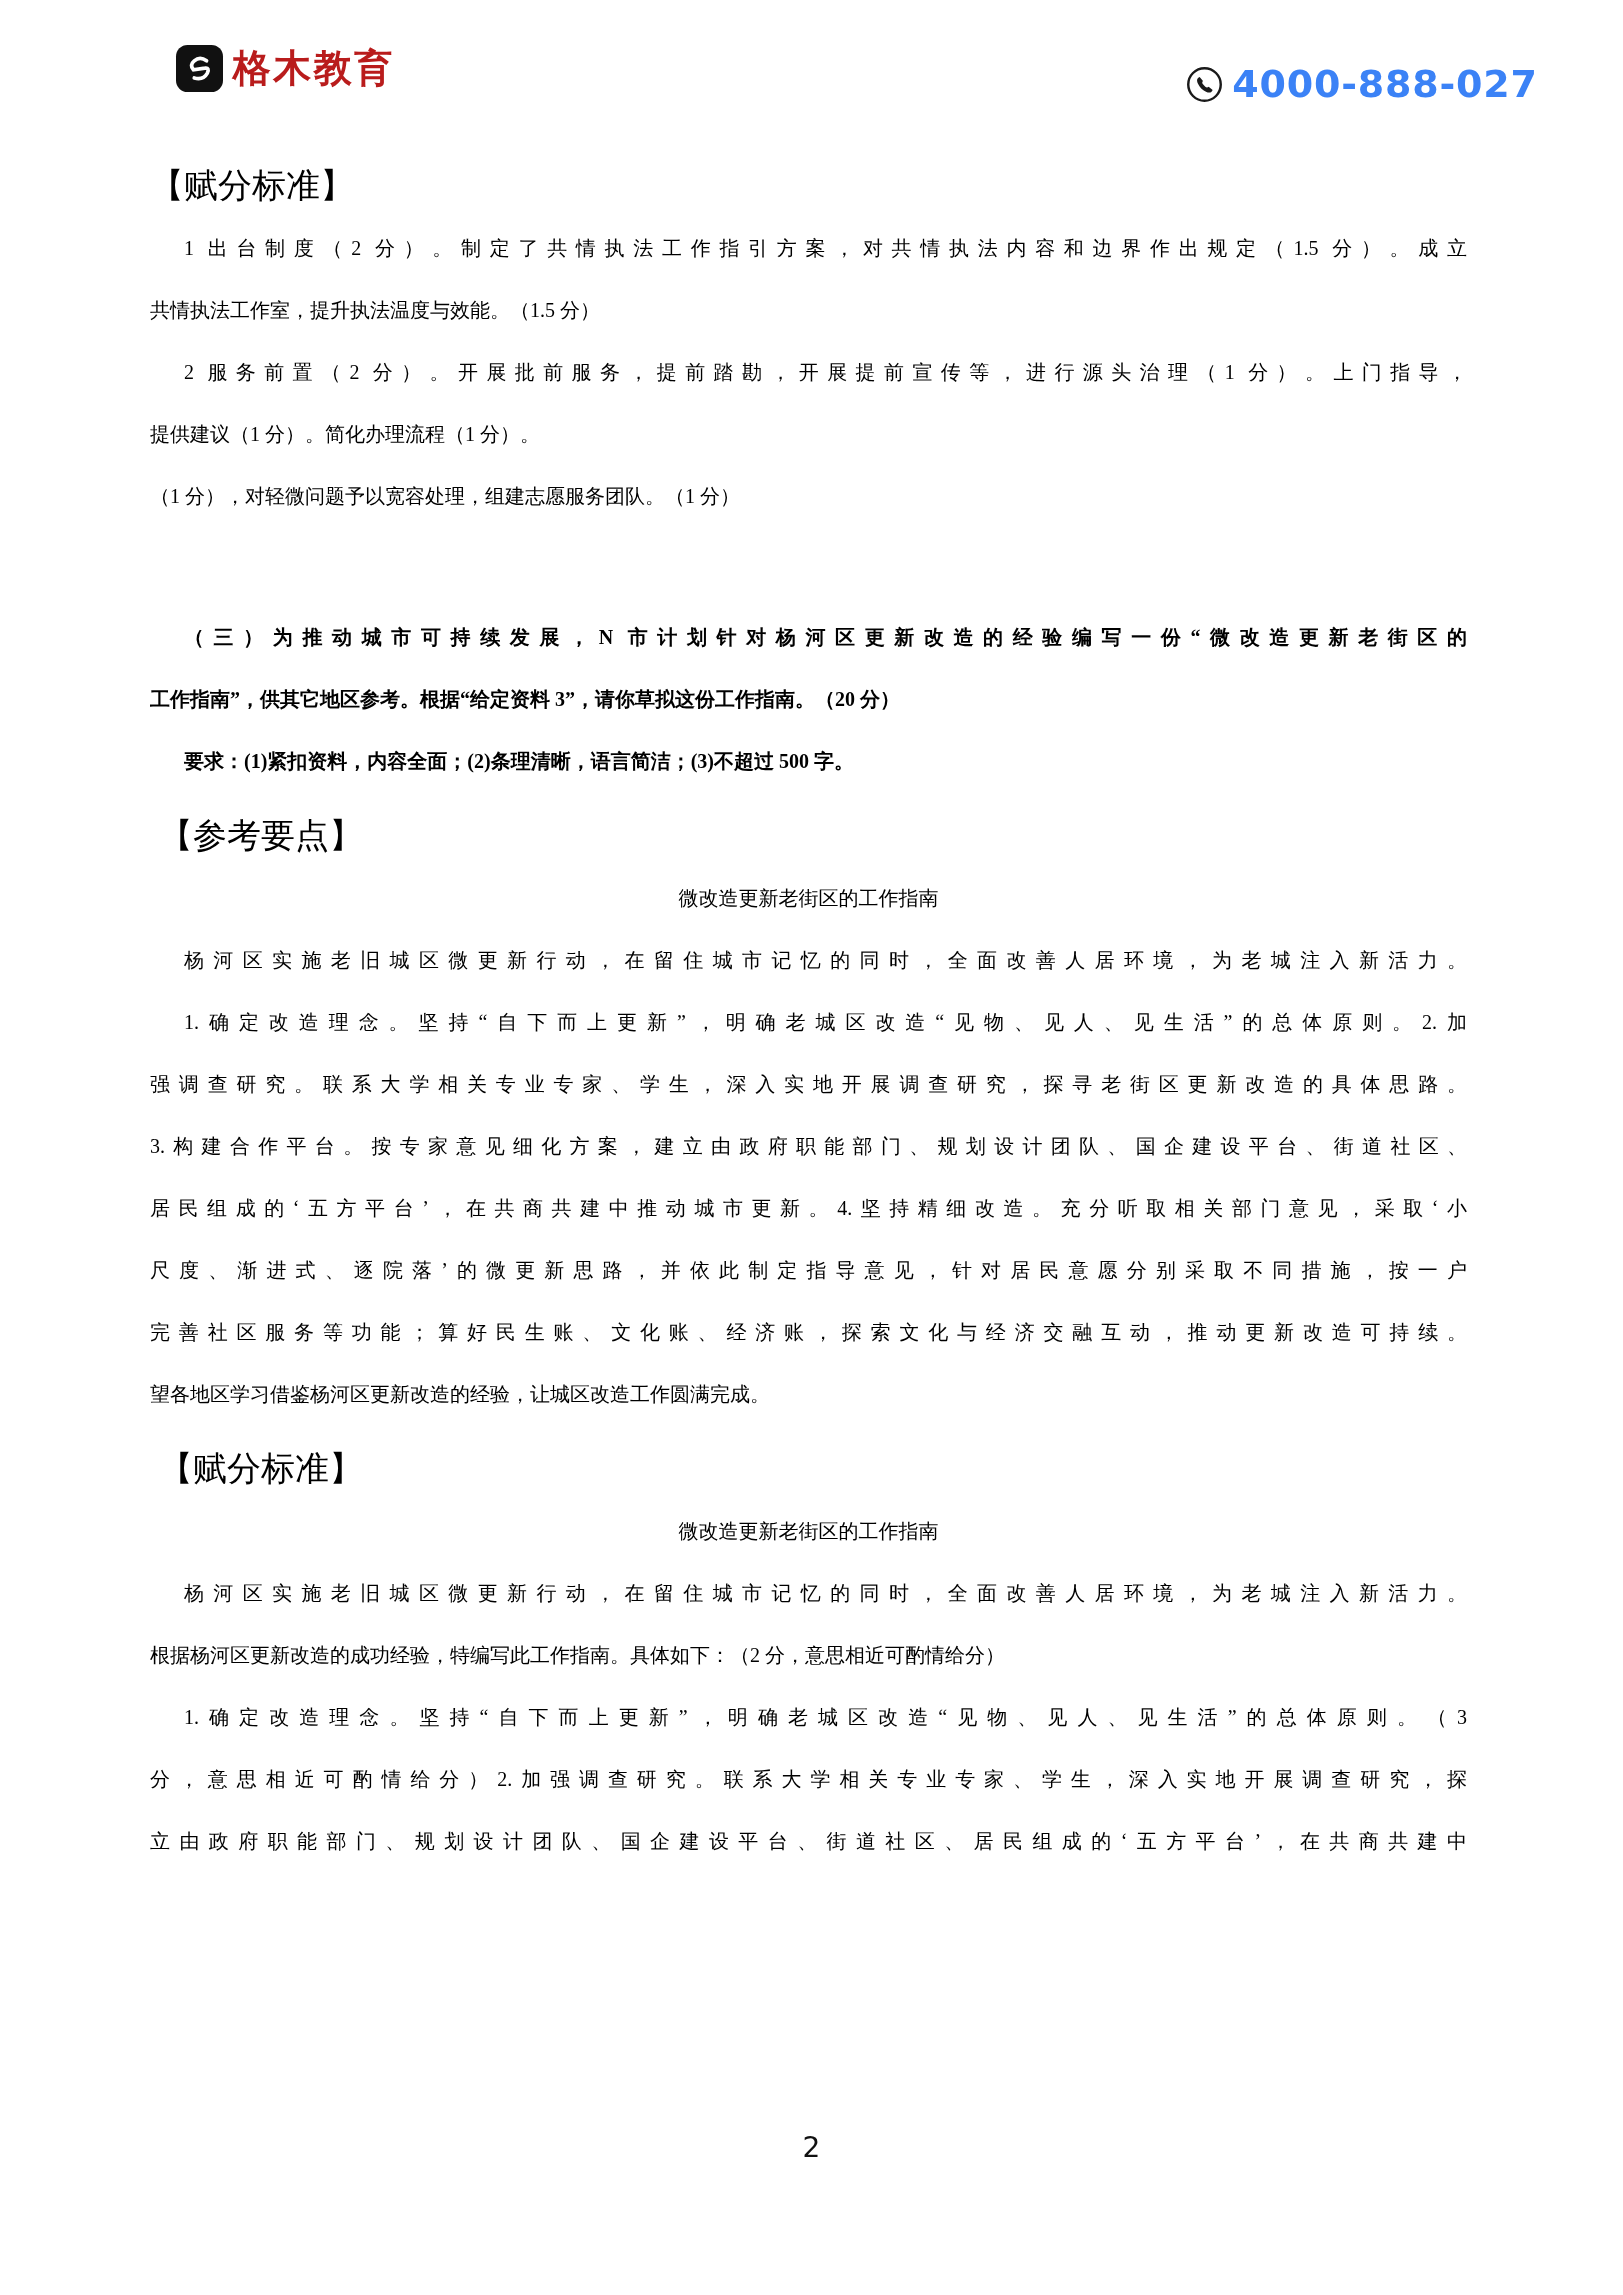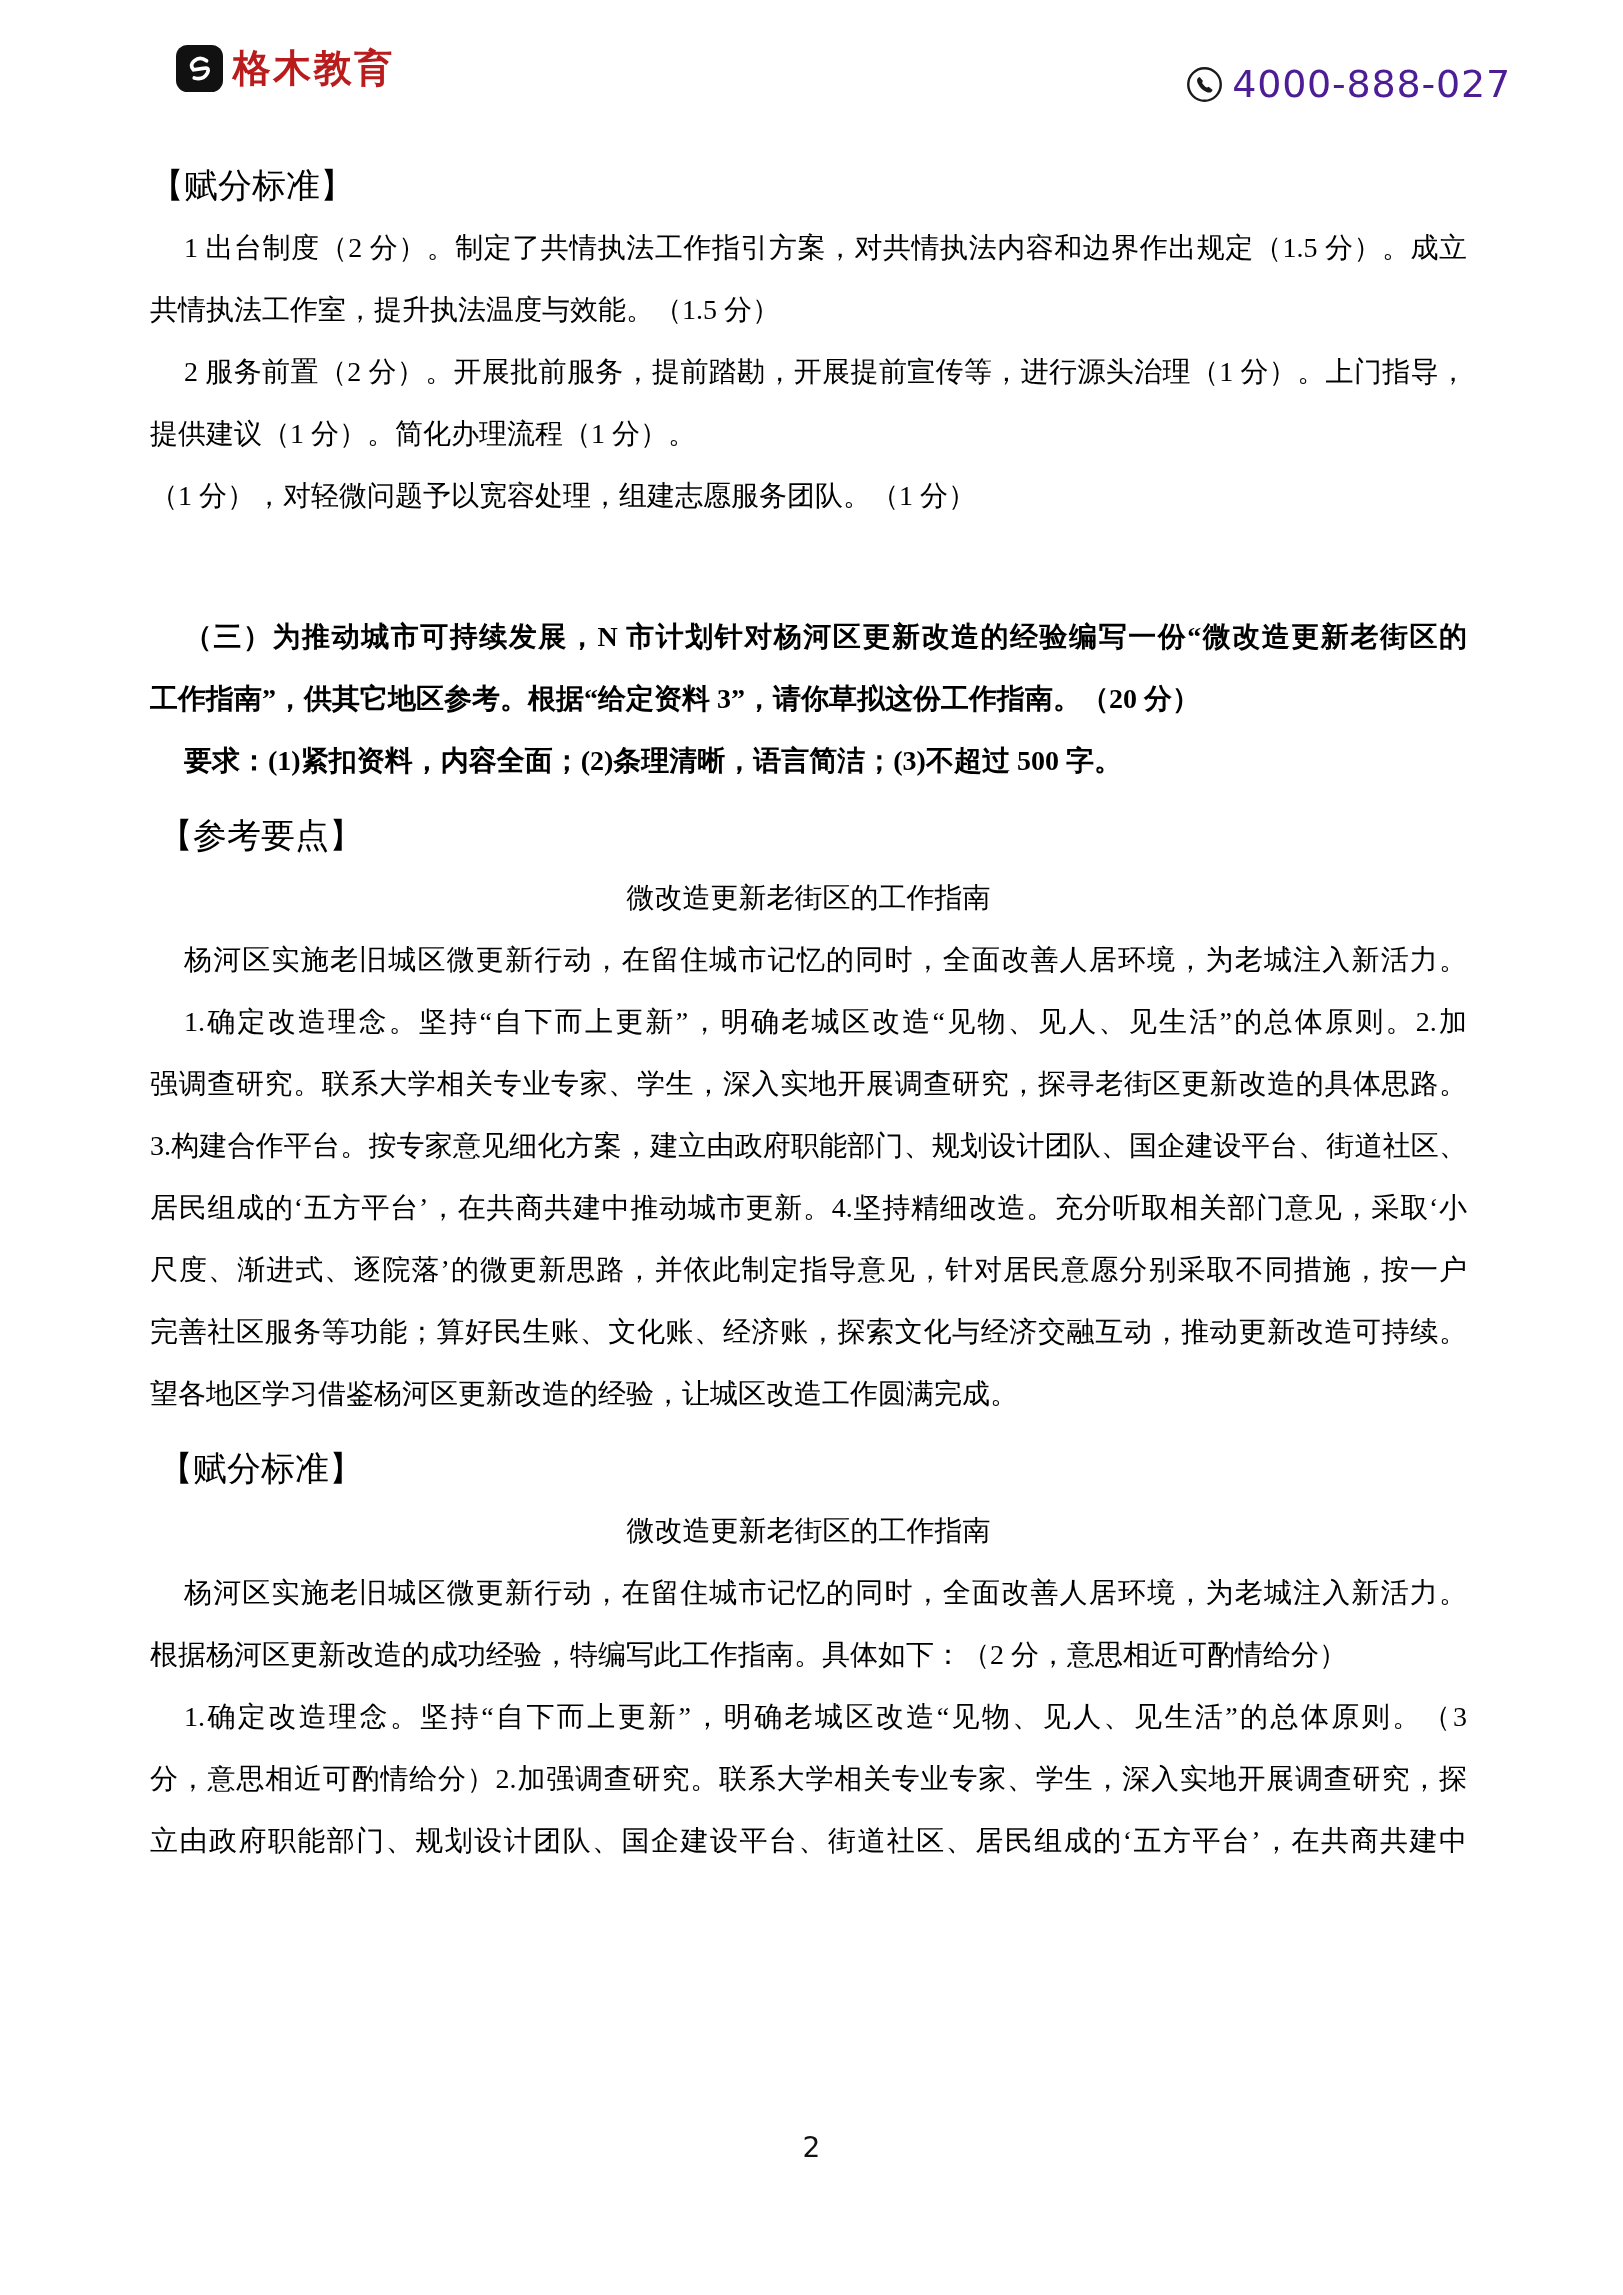--- a/index.html
+++ b/index.html
@@ -19,26 +19,26 @@
     width: 47px; height: 47px; background: #111; border-radius: 11.5px;
     display: flex; align-items: center; justify-content: center;
   }
   .brand-name {
     font-family: "DejaVu Sans", "Liberation Sans", sans-serif;
     font-weight: bold; font-size: 38px; color: #b91c1c; letter-spacing: 2.5px;
   }
   .phone { position: absolute; left: 1185px; top: 62px; display: flex; align-items: center; gap: 8.2px; }
   .phone-number {
     font-family: "DejaVu Sans", "Liberation Sans", sans-serif;
-    font-weight: normal; font-size: 38px; color: #4c1d95; letter-spacing: 0.8px;
+    font-weight: bold; font-size: 38px; color: #3b82f6; letter-spacing: 0.8px;
   }
   
   .content { position: absolute; left: 150px; top: 155px; width: 1317px; }
   .line {
-    font-size: 28px;
+    font-size: 20px;
     height: 62px; line-height: 62px;
     text-align: justify;
     overflow: hidden;
     color: #000;
   }
   .line.just { text-align-last: justify; }
   .line.center { text-align: center; text-align-last: center; }
   .line.ind { text-indent: 34px; }
   .line.bold { font-weight: bold; }
   .line.heading { font-weight: normal; font-size: 34px; }

